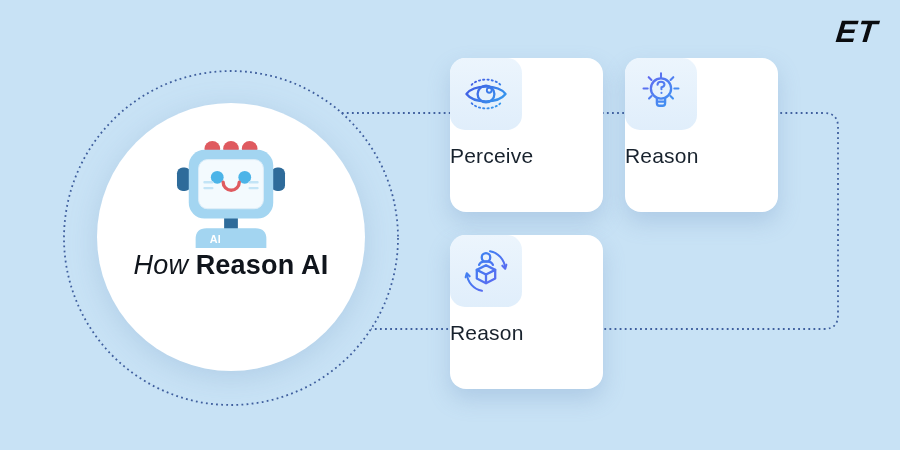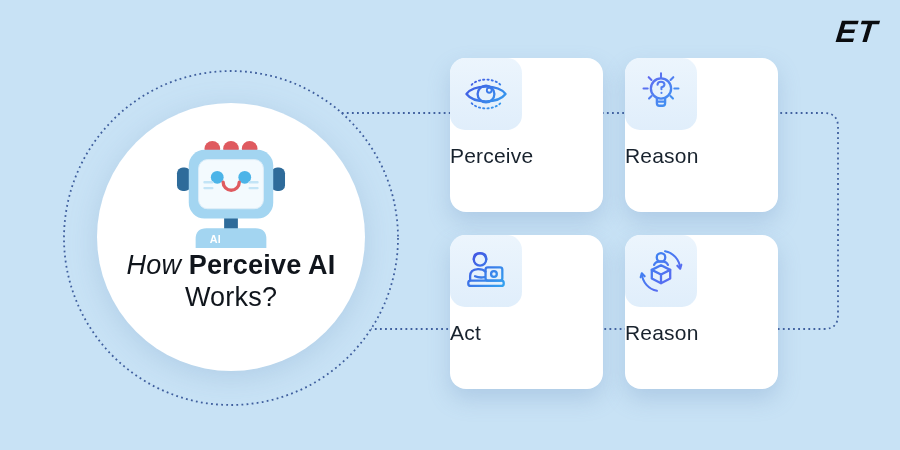--- a/index.html
+++ b/index.html
@@ -72,22 +72,21 @@
     <rect x="17" y="12" width="86" height="70" rx="16" fill="#a3d5f1"></rect>
     <rect x="27" y="22" width="66" height="50" rx="9" fill="#f3fafe" stroke="#dcedf8"></rect>
     <circle cx="46" cy="40" r="6.5" fill="#4cb4e8"></circle>
     <circle cx="74" cy="40" r="6.5" fill="#4cb4e8"></circle>
     <path d="M33 45 H41 M33 51 H41 M79 45 H87 M79 51 H87" stroke="#c3e4f6" stroke-width="2.4" stroke-linecap="round"></path>
     <path d="M52 45 A8.2 8.2 0 0 0 68.4 45" fill="none" stroke="#df5a5f" stroke-width="3.4" stroke-linecap="round"></path>
     <text x="44" y="107" text-anchor="middle" font-size="11" font-weight="bold" fill="#ffffff" font-family="Liberation Sans, sans-serif">AI</text>
   </svg>
 
   <div class="title">
-    <div><span class="prefix">How</span><span class="bold">Perceive AI</span></div>
-    <div>Works?</div>
+    <div><span class="prefix">How</span><span class="bold">Reason AI</span></div>
   </div>
 
   <div class="cards">
 
     <div class="card">
       <div class="icon-tile">
         <svg width="46" height="46" viewBox="0 0 40 40" class="ic" stroke="url(#g1)">
           <defs>
               <linearGradient id="g1" x1="0" y1="0" x2="40" y2="40" gradientUnits="userSpaceOnUse">
             <stop offset="0" stop-color="#4742e0"></stop>
@@ -115,40 +114,20 @@
             </defs>
           <path d="M20 2 V5.6 M9.3 5.4 L11.7 7.8 M30.7 5.4 L28.3 7.8 M4.8 15.2 H8.4 M31.6 15.2 H35.2 M9.6 24 L11.8 21.8 M30.4 24 L28.2 21.8" stroke-width="1.8"></path>
           <circle cx="20" cy="15.2" r="8.8"></circle>
           <path d="M16.4 23.3 V27.8 Q16.4 30.2 18.6 30.2 H21.4 Q23.6 30.2 23.6 27.8 V23.3 M16.4 26.7 H23.6"></path>
           <path d="M17 12 Q17 9.3 20 9.3 Q23 9.3 23 11.7 Q23 13.5 20.4 14.1 V15.9 M20.4 18.9 V19.1" stroke-width="1.8"></path>
         </svg>
       </div>
       <div class="card-label">Reason</div>
     </div>
 
-    <div class="card">
-      <div class="icon-tile">
-        <svg width="46" height="46" viewBox="0 0 40 40" class="ic" stroke="url(#g3)">
-          <defs>
-              <linearGradient id="g3" x1="0" y1="0" x2="40" y2="40" gradientUnits="userSpaceOnUse">
-            <stop offset="0" stop-color="#4742e0"></stop>
-                <stop offset="1" stop-color="#2fb3f2"></stop>
-          </linearGradient>
-            </defs>
-          <circle cx="14.8" cy="10" r="5.4"></circle>
-          <path d="M9.4 10 Q9.2 4.4 14.8 4.4 Q20.4 4.4 20.2 10"></path>
-          <path d="M6.2 28.2 V24.4 Q6.2 18.6 13 18.3 Q17.6 18.2 19.6 20.6"></path>
-          <path d="M10.5 24.6 Q14 26.2 18.8 25.4"></path>
-          <rect x="19.6" y="16.8" width="14.6" height="11.6" rx="2"></rect>
-          <circle cx="26.9" cy="22.6" r="2.5"></circle>
-          <rect x="4.6" y="28.4" width="30.8" height="4.6" rx="2"></rect>
-        </svg>
-      </div>
-      <div class="card-label">Act</div>
-    </div>
 
     <div class="card">
       <div class="icon-tile">
         <svg width="46" height="46" viewBox="0 0 40 40" class="ic" stroke="url(#g4)">
           <defs>
               <linearGradient id="g4" x1="0" y1="0" x2="40" y2="40" gradientUnits="userSpaceOnUse">
             <stop offset="0" stop-color="#2f8ef2"></stop>
                 <stop offset="1" stop-color="#6a5df0"></stop>
           </linearGradient>
             </defs>

